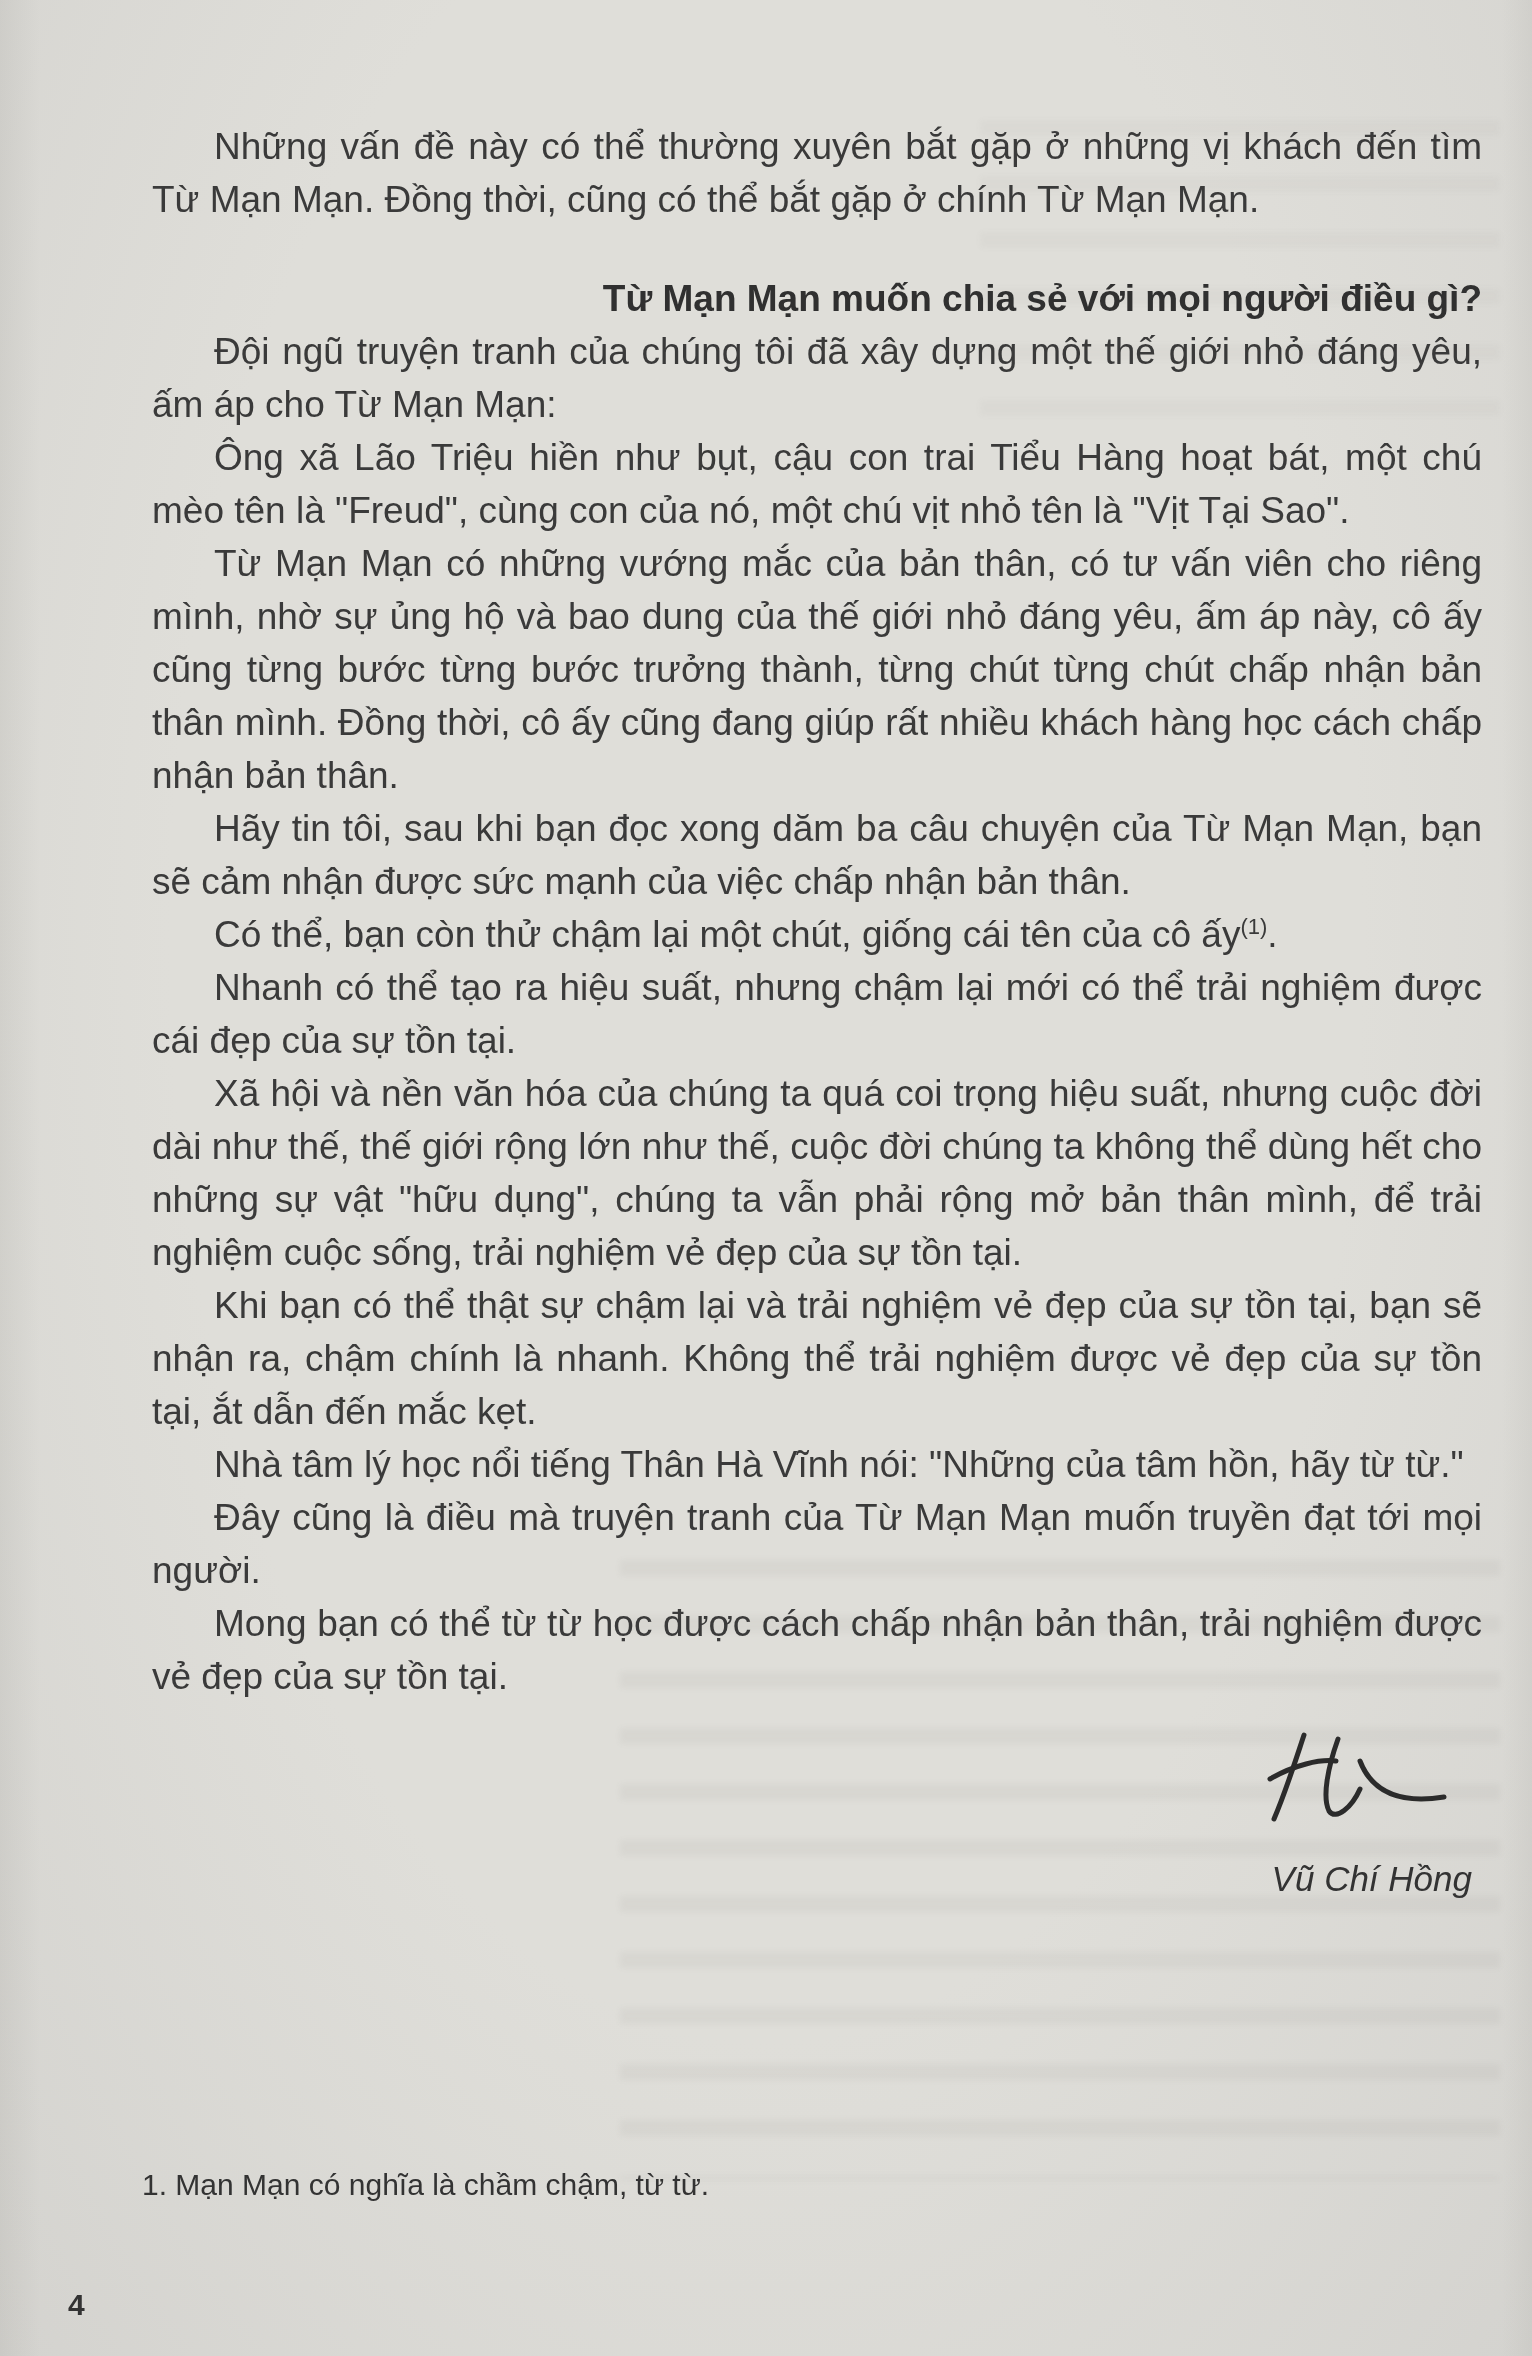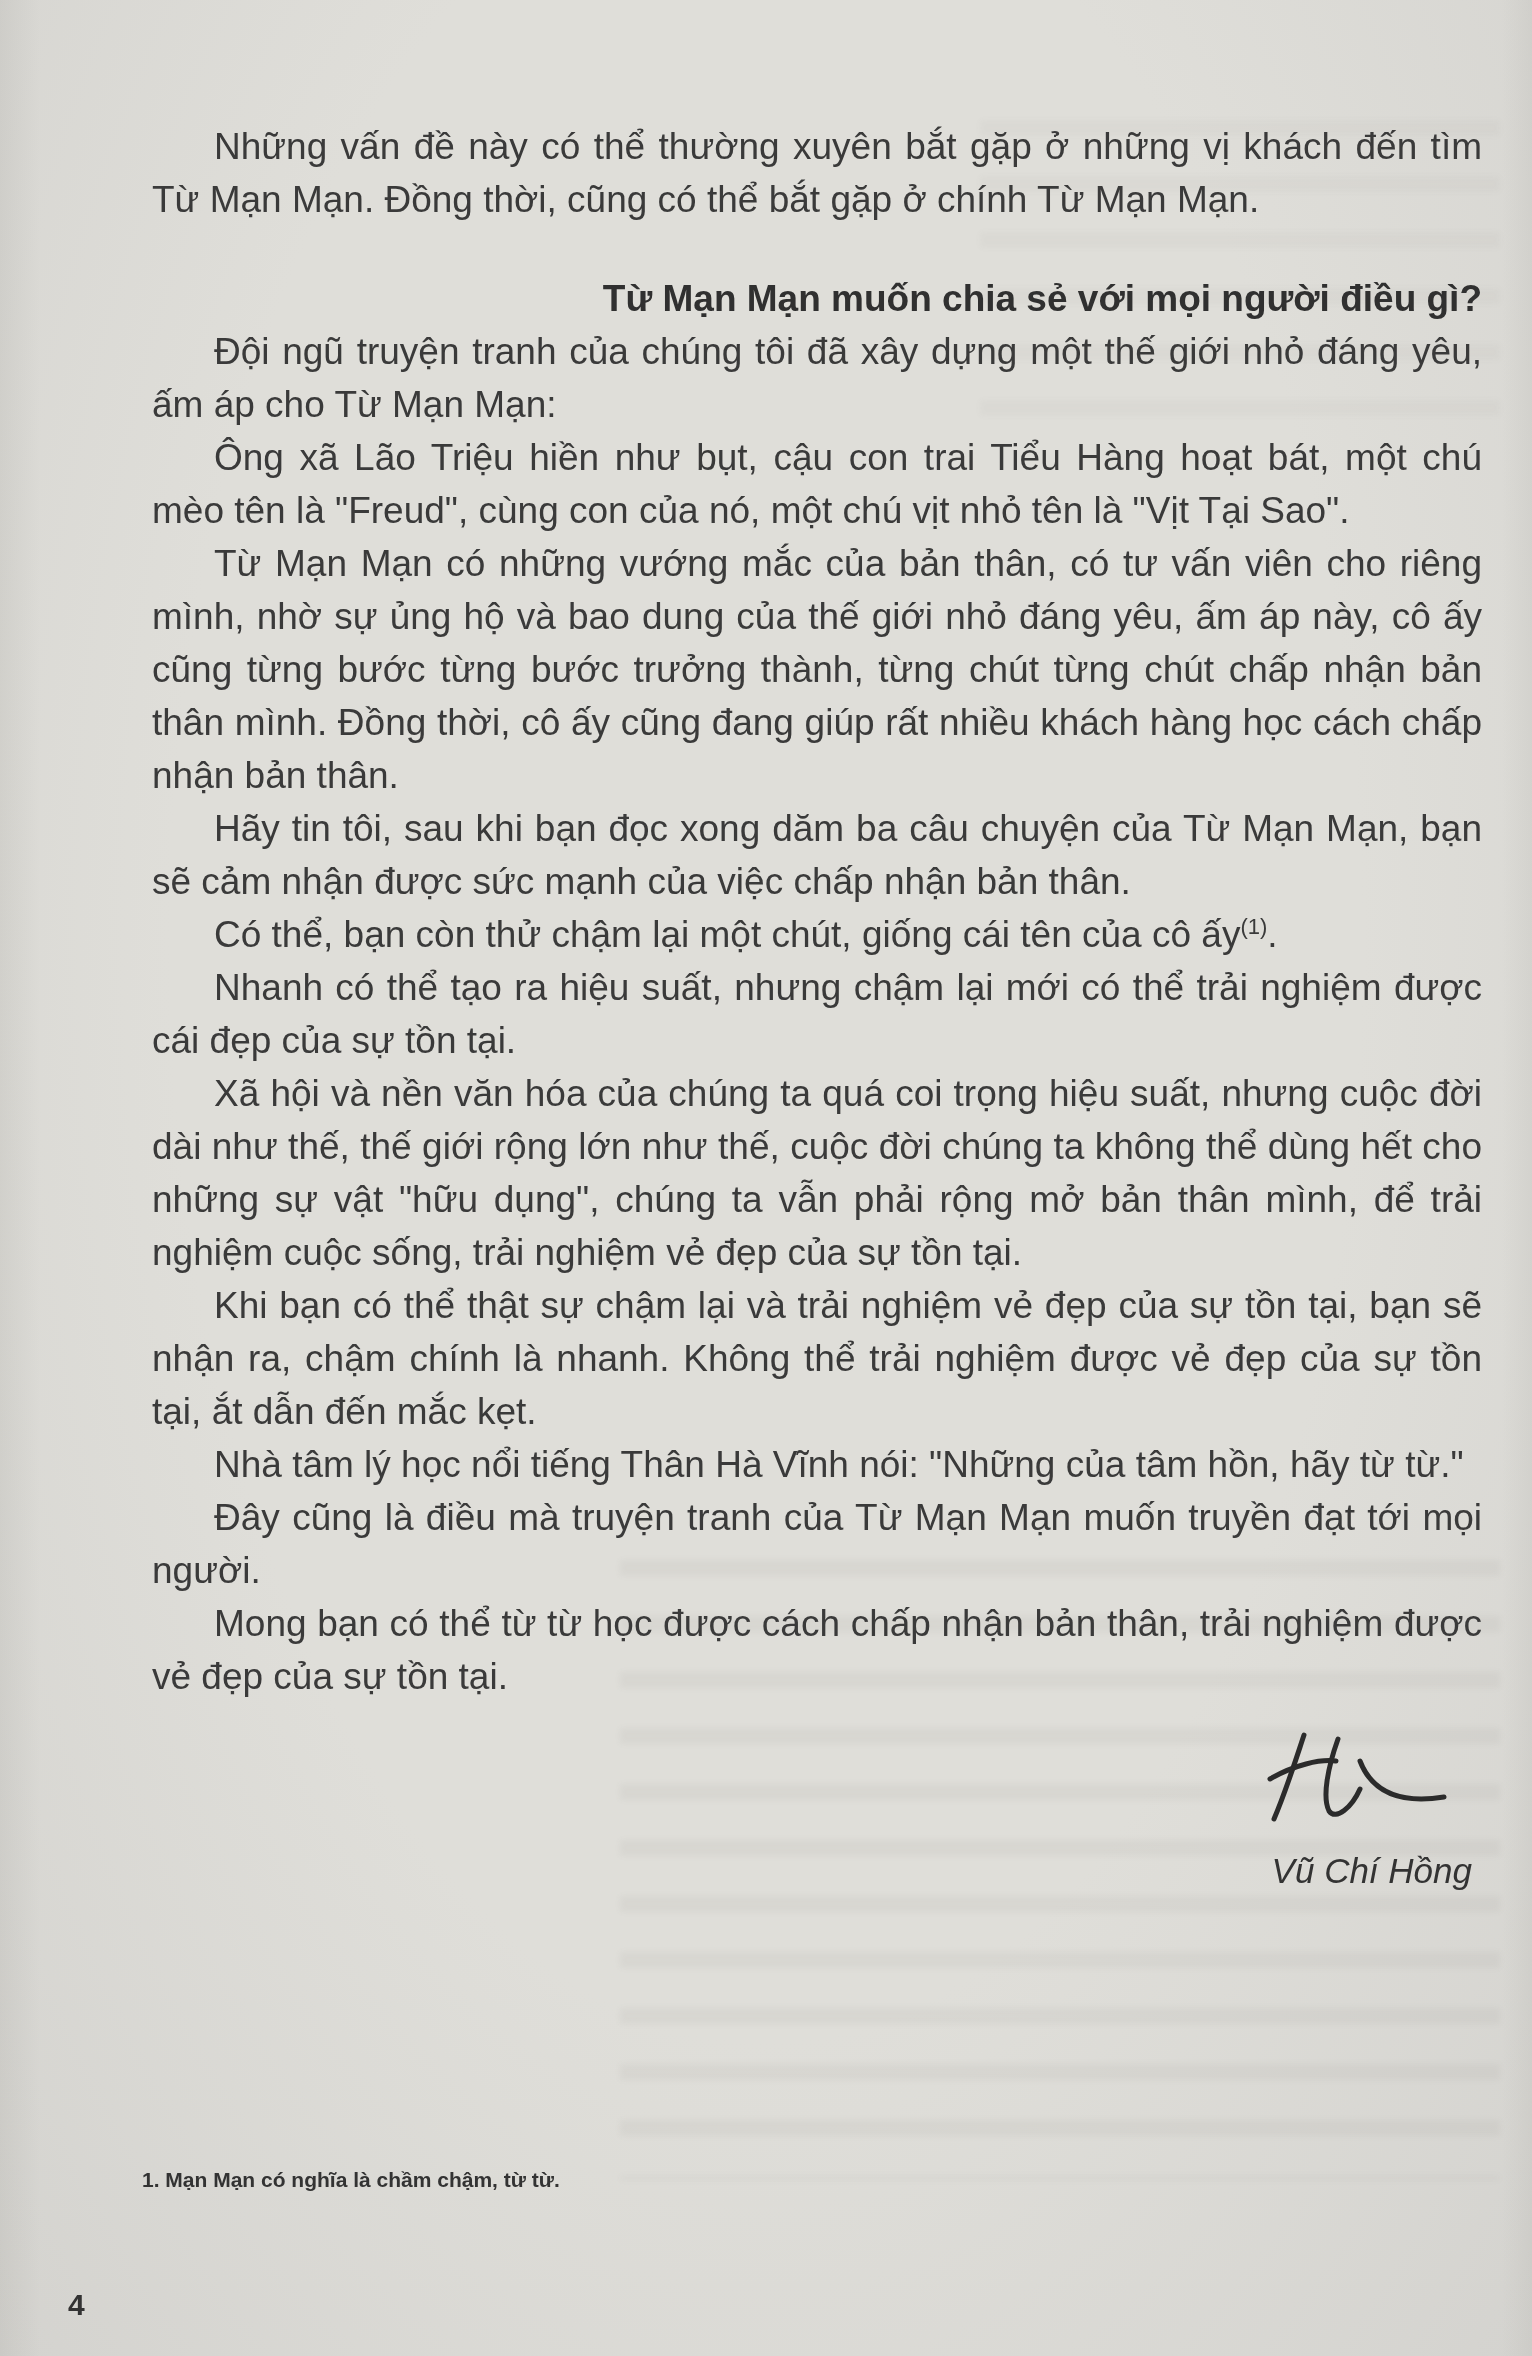--- a/index.html
+++ b/index.html
@@ -65,28 +65,28 @@
     padding-right: 30px;
   }
   .signature-row svg { display: inline-block; }
   .author-line {
     text-align: right;
     font-style: italic;
     font-size: 35px;
     line-height: 44px;
     color: #333333;
     padding-right: 10px;
-    margin-top: 4px;
+    margin-top: 12px;
   }
   .footnote {
     position: absolute;
     left: 142px;
     top: 2168px;
-    font-size: 21px;
-    font-weight: bold;
+    font-size: 30px;
+    font-weight: normal;
     color: #333333;
   }
   .page-number {
     position: absolute;
     left: 68px;
     top: 2288px;
     font-size: 30px;
     font-weight: bold;
     color: #333333;
   }

